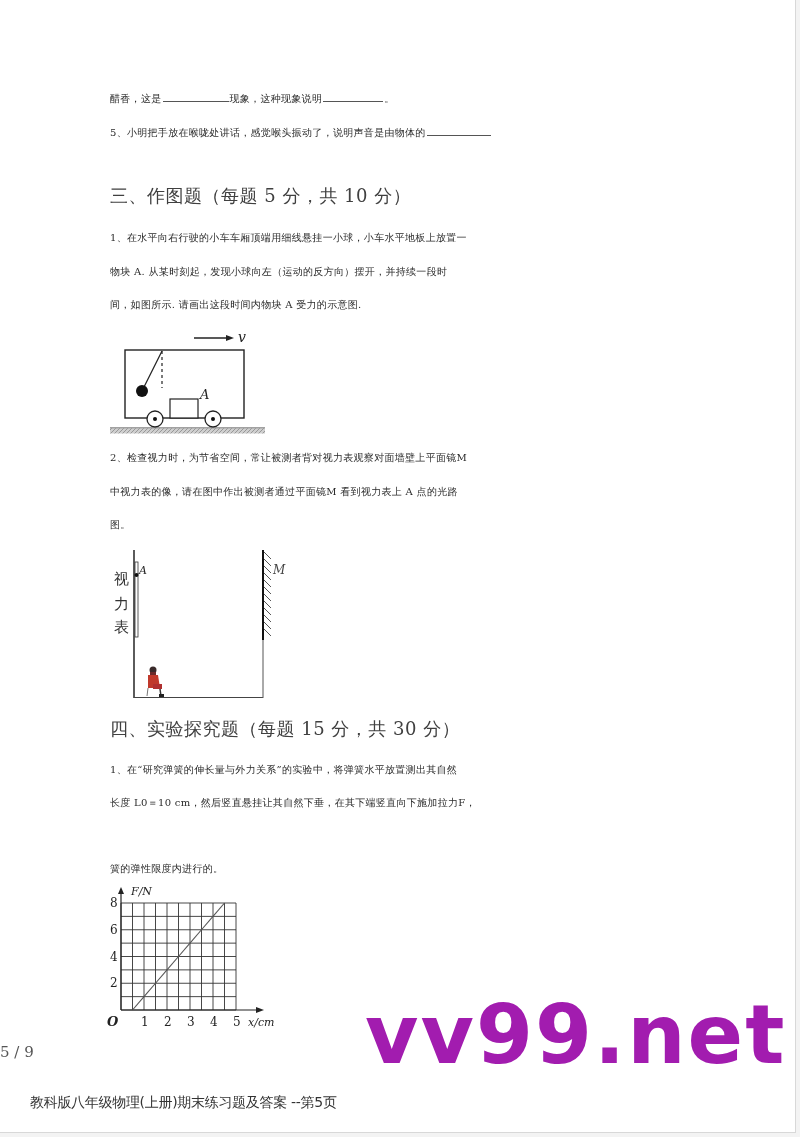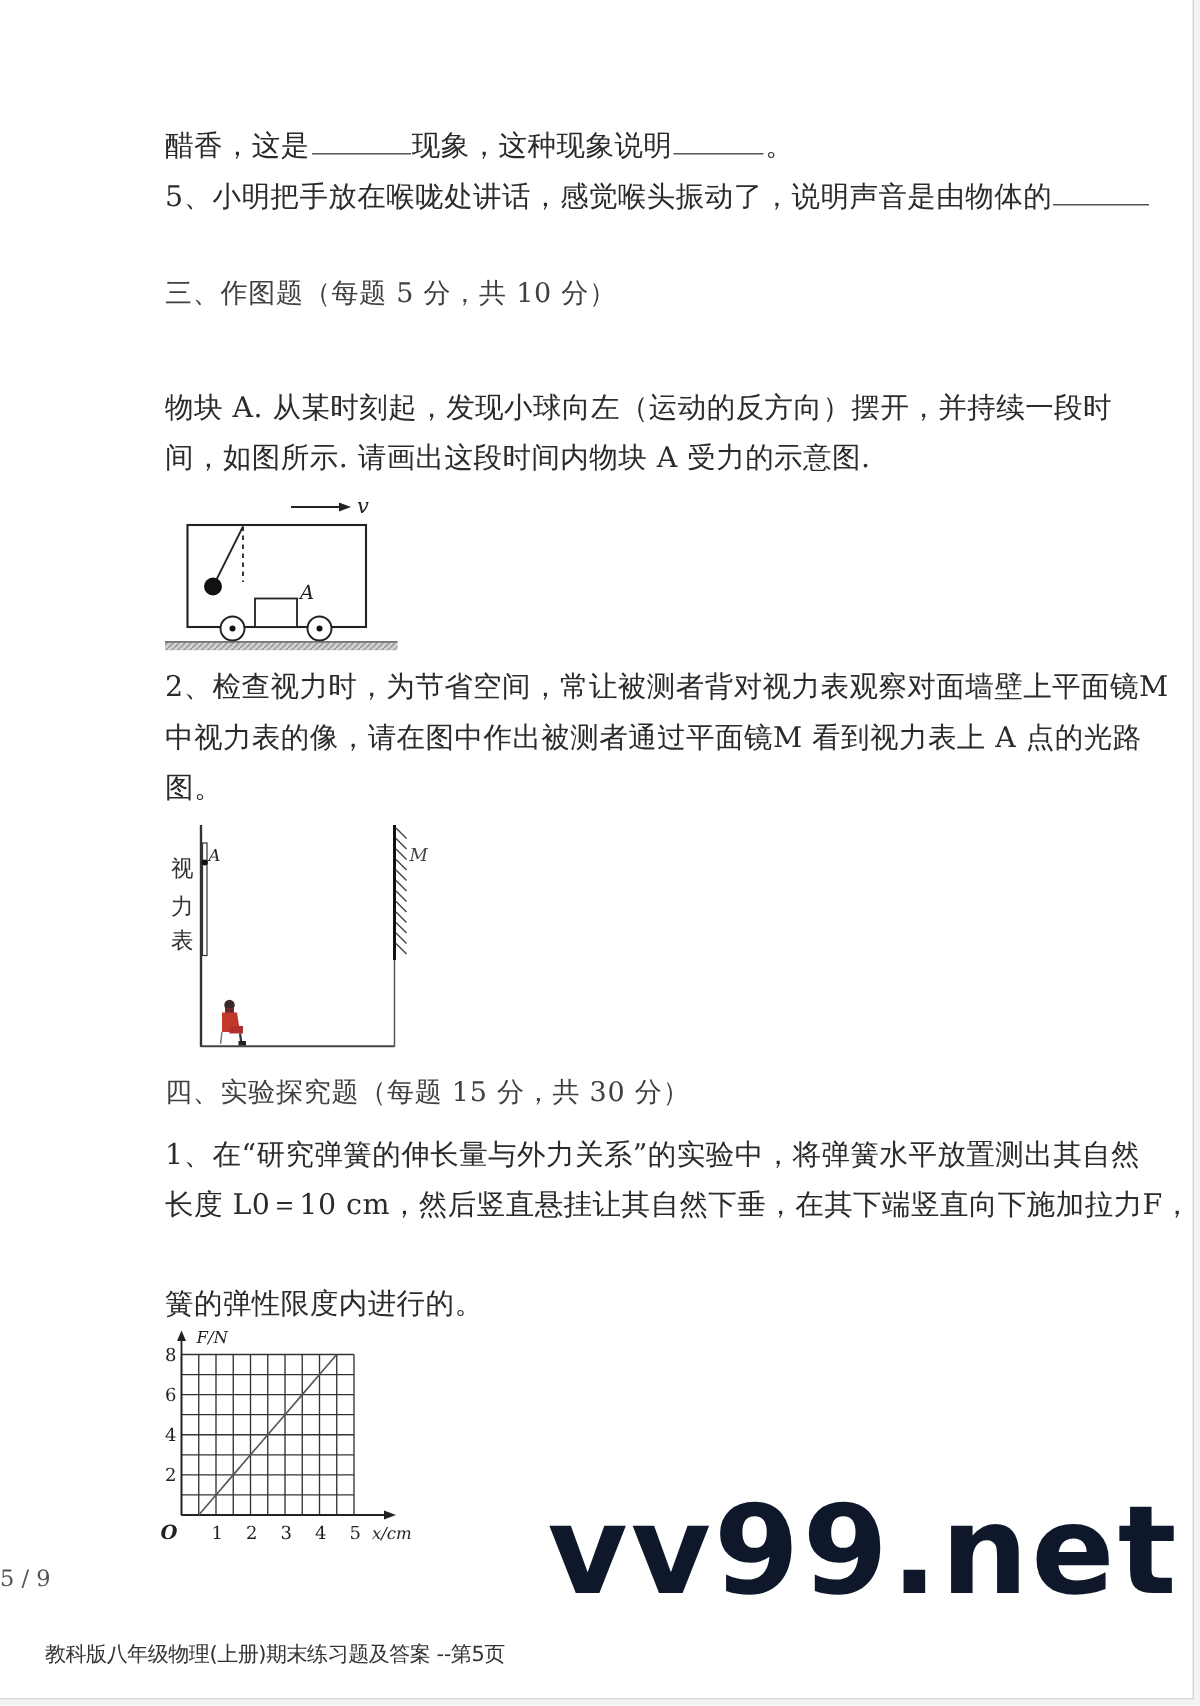--- a/index.html
+++ b/index.html
@@ -9,37 +9,37 @@
     font-family: "DejaVu Serif", "Liberation Serif", serif;
     color: #2b2b2b;
   }
   .page {
     position: absolute; left: 0; top: 0; width: 795px; height: 1132px;
     background: #ffffff;
     border-right: 1px solid #d8d8d8;
     border-bottom: 1px solid #d8d8d8;
   }
   .line {
-    position: absolute; left: 110px; font-size: 19px; line-height: 20px;
+    position: absolute; left: 110px; font-size: 10px; line-height: 20px;
     white-space: nowrap; letter-spacing: 0.3px;
   }
   .blank {
     display: inline-block; border-bottom: 1px solid #555; height: 14px;
     vertical-align: baseline; margin: 0 1px;
   }
   .heading {
     position: absolute; left: 110px; font-size: 18px; line-height: 24px;
     white-space: nowrap; color: #404040; letter-spacing: 0.5px;
   }
   .fig { position: absolute; overflow: visible; }
   .watermark {
     position: absolute; left: 365px; top: 990px;
     font-family: "DejaVu Sans", "Liberation Sans", sans-serif;
     font-weight: bold; font-size: 82px; line-height: 90px;
-    color: #0f172a; letter-spacing: 2px; white-space: nowrap;
+    color: #a21caf; letter-spacing: 2px; white-space: nowrap;
   }
   .pagenum {
     position: absolute; left: 0; width: 795px; top: 1043px; 
     font-size: 15px; color: #555;
   }
   .footer {
     position: absolute; left: 30px; top: 1082px;
     font-family: "DejaVu Sans", "Liberation Sans", sans-serif;
     font-size: 14px; color: #333; white-space: nowrap; letter-spacing: -0.3px; margin-top: 12px;
   }
@@ -52,20 +52,21 @@
 
   <div class="line" style="top:87px">
     <span>醋香，这是</span><span class="blank" style="width:66px"></span><span>现象，这种现象说明</span><span class="blank" style="width:60px"></span><span>。</span>
   </div>
   <div class="line" style="top:121px">
     <span>5、小明把手放在喉咙处讲话，感觉喉头振动了，说明声音是由物体的</span><span class="blank" style="width:64px"></span>
   </div>
 
   <div class="heading" style="top:184px">三、作图题（每题 5 分，共 10 分）</div>
 
+  <div class="line" style="top:228px">1、在水平向右行驶的小车车厢顶端用细线悬挂一小球，小车水平地板上放置一</div>
   <div class="line" style="top:295px">间，如图所示. 请画出这段时间内物块 A 受力的示意图.</div>
   <div class="line" style="top:262px">物块 A. 从某时刻起，发现小球向左（运动的反方向）摆开，并持续一段时</div>
 
   <svg class="fig" style="left:0;top:0" width="300" height="450">
     <g>
       <line x1="194" y1="338" x2="228" y2="338" stroke="#222" stroke-width="1.3"></line>
       <polygon points="234,338 226,335 226,341" fill="#222"></polygon>
     </g>
     <text x="238" y="342" font-size="14" class="fig-label" fill="#222">v</text>
     <rect x="125" y="350" width="119" height="68" fill="none" stroke="#222" stroke-width="1.4"></rect>

